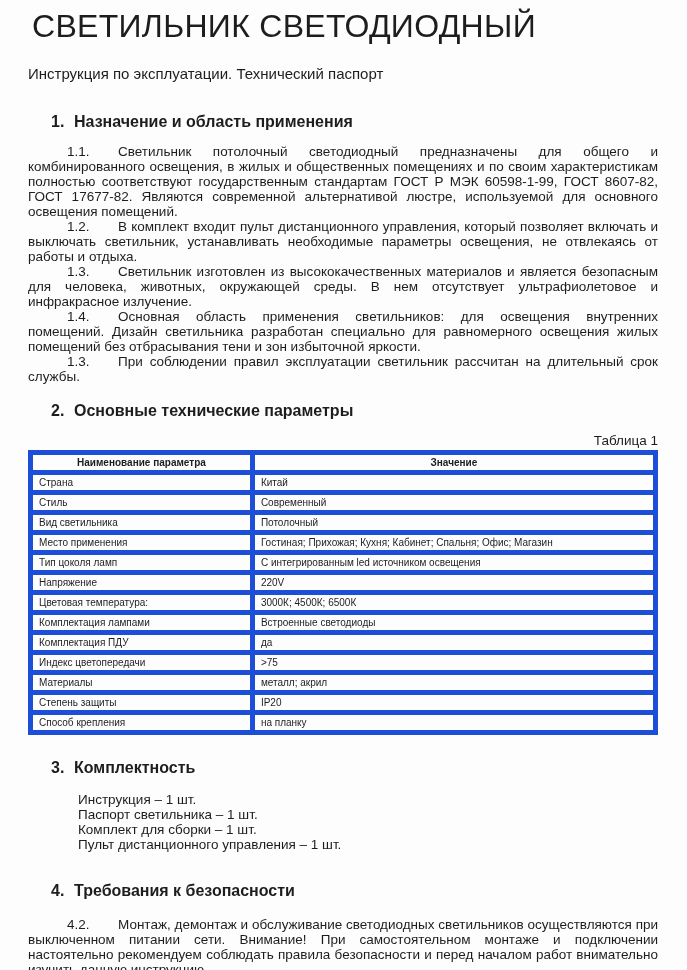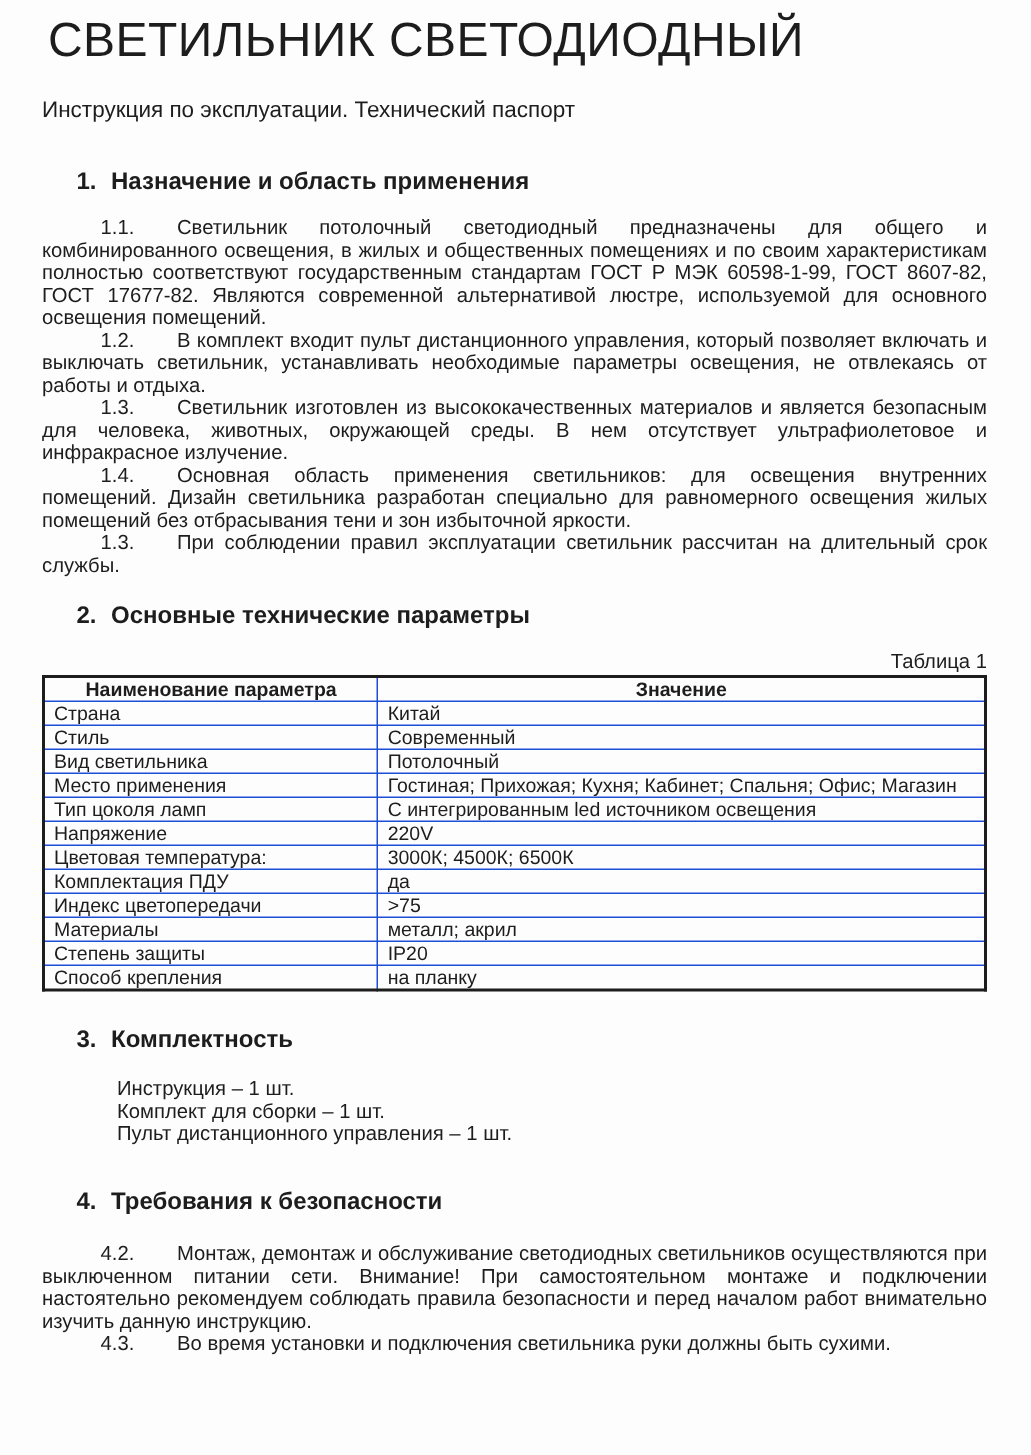--- a/index.html
+++ b/index.html
@@ -61,24 +61,24 @@
     text-align: right;
     margin: 4px 0 2px 0;
   }
   table.specs {
     width: 100%;
     border-collapse: collapse;
     border: 2px solid #1d1d1d;
     table-layout: fixed;
   }
   table.specs th, table.specs td {
-    border: 1px solid #1d4ed8;
+    border: 5px solid #1d4ed8;
     padding: 0 6px;
     height: 15px;
-    font-size: 13px;
+    font-size: 10px;
     line-height: 15px;
     overflow: hidden;
     white-space: nowrap;
   }
   table.specs th { font-weight: 700; text-align: center; }
   table.specs td { text-align: left; }
   table.specs col.c-param { width: 35.5%; }
   .kit-list {
     list-style: none;
     margin: 0;
@@ -142,20 +142,24 @@
         </tr>
       <tr>
           <td>Напряжение</td>
           <td>220V</td>
         </tr>
       <tr>
           <td>Цветовая температура:</td>
           <td>3000К; 4500К; 6500К</td>
         </tr>
       <tr>
+          <td>Комплектация лампами</td>
+          <td>Встроенные светодиоды</td>
+        </tr>
+      <tr>
           <td>Комплектация ПДУ</td>
           <td>да</td>
         </tr>
       <tr>
           <td>Индекс цветопередачи</td>
           <td>&gt;75</td>
         </tr>
       <tr>
           <td>Материалы</td>
           <td>металл; акрил</td>
@@ -168,20 +172,21 @@
           <td>Способ крепления</td>
           <td>на планку</td>
         </tr>
     </tbody>
   </table>
 
   <h2 class="sec-heading s3"><span class="hnum">3.</span><span>Комплектность</span></h2>
 
   <ul class="kit-list">
     <li>Инструкция – 1 шт.</li>
+    <li>Паспорт светильника – 1 шт.</li>
     <li>Комплект для сборки – 1 шт.</li>
     <li>Пульт дистанционного управления – 1 шт.</li>
   </ul>
 
   <h2 class="sec-heading s4"><span class="hnum">4.</span><span>Требования к безопасности</span></h2>
 
   <p class="para"><span class="pnum">4.2.</span><span>Монтаж, демонтаж и обслуживание светодиодных светильников осуществляются при выключенном питании сети. Внимание! При самостоятельном монтаже и подключении настоятельно рекомендуем соблюдать правила безопасности и перед началом работ внимательно изучить данную инструкцию.</span></p>
   <p class="para"><span class="pnum">4.3.</span><span>Во время установки и подключения светильника руки должны быть сухими.</span></p>
 
 </div>

